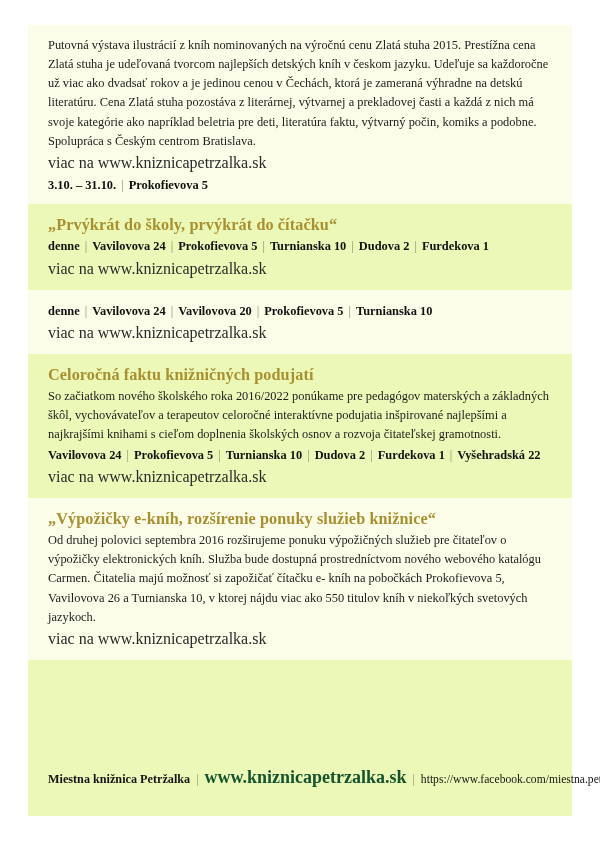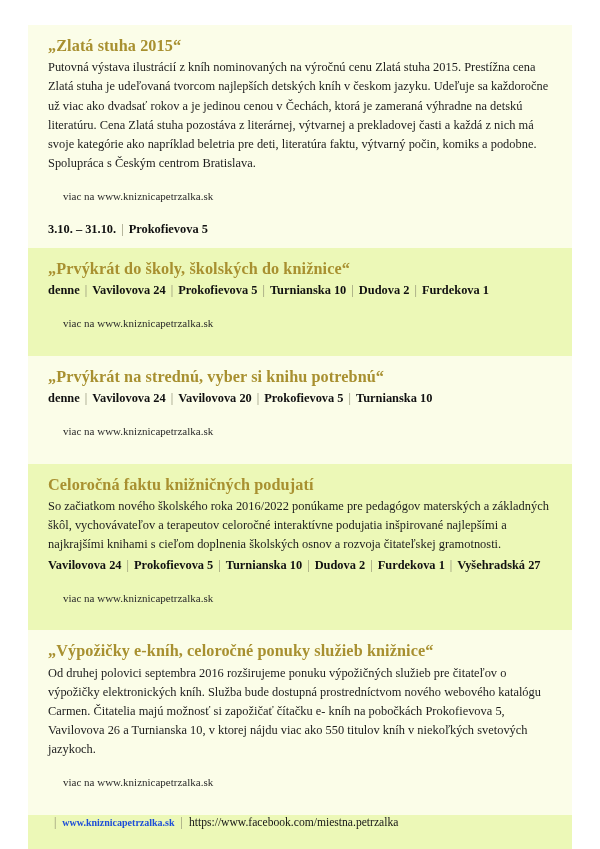--- a/index.html
+++ b/index.html
@@ -62,22 +62,22 @@
     align-items: flex-end;
   }
   .meta .sep {
     display: inline-block;
     color: #8d8d70;
     font-weight: normal;
     padding: 0 5px;
   }
 
   .more {
-    margin: 15px;
-    font-size: 11px;
+    margin: 0;
+    font-size: 16px;
     line-height: 1.5;
     color: #2a2a2a;
   }
 
   .footer-band {
     background: #ecf8b7;
     flex: 1 1 auto;
     display: flex;
     align-items: flex-end;
     padding: 0 0 26px 20px;
@@ -85,64 +85,62 @@
   }
   .footer-line {
     font-size: 11.6px;
     line-height: 1.4;
     color: #141414;
     display: flex;
     align-items: baseline;
     white-space: nowrap;
   }
   .footer-line .org { font-weight: bold; font-size: 12.2px; }
-  .footer-line .web { font-weight: bold; font-size: 10px; color: #1d4ed8; text-decoration: none; }
+  .footer-line .web { font-weight: bold; font-size: 18px; color: #14532d; text-decoration: none; }
   .footer-line .fb  { font-weight: normal; font-size: 11.6px; color: #141414; text-decoration: none; }
   .footer-line .fsep {
     color: #8d8d70;
     padding: 0 6px;
     font-weight: normal;
   }
 </style>
 </head>
 <body>
 
 <div class="page">
 
   <section class="block band-light">
-    <h2>„Zlatá stuha 2015“</h2>
     <p class="body">Putovná výstava ilustrácií z kníh nominovaných na výročnú cenu Zlatá stuha 2015. Prestížna cena Zlatá stuha je udeľovaná tvorcom najlepších detských kníh v českom jazyku. Udeľuje sa každoročne už viac ako dvadsať rokov a je jedinou cenou v Čechách, ktorá je zameraná výhradne na detskú literatúru. Cena Zlatá stuha pozostáva z literárnej, výtvarnej a prekladovej časti a každá z nich má svoje kategórie ako napríklad beletria pre deti, literatúra faktu, výtvarný počin, komiks a podobne. Spolupráca s Českým centrom Bratislava.</p>
     <p class="more">viac na www.kniznicapetrzalka.sk</p>
     <div class="meta">
       <span>3.10. – 31.10.</span>
       <span class="sep">|</span>
       <span>Prokofievova 5</span>
     </div>
   </section>
 
   <section class="block band-dark">
-    <h2>„Prvýkrát do školy, školských do knižnice“</h2>
+    <h2>„Prvýkrát do školy, prvýkrát do čítačku“</h2>
     <div class="meta">
       <span>denne</span>
       <span class="sep">|</span>
       <span>Vavilovova 24</span>
       <span class="sep">|</span>
       <span>Prokofievova 5</span>
       <span class="sep">|</span>
       <span>Turnianska 10</span>
       <span class="sep">|</span>
       <span>Dudova 2</span>
       <span class="sep">|</span>
       <span>Furdekova 1</span>
     </div>
     <p class="more">viac na www.kniznicapetrzalka.sk</p>
   </section>
 
   <section class="block band-light">
-    <h2>„Prvýkrát na strednú, vyber si knihu potrebnú“</h2>
     <div class="meta">
       <span>denne</span>
       <span class="sep">|</span>
       <span>Vavilovova 24</span>
       <span class="sep">|</span>
       <span>Vavilovova 20</span>
       <span class="sep">|</span>
       <span>Prokofievova 5</span>
       <span class="sep">|</span>
       <span>Turnianska 10</span>
@@ -157,33 +155,34 @@
       <span>Vavilovova 24</span>
       <span class="sep">|</span>
       <span>Prokofievova 5</span>
       <span class="sep">|</span>
       <span>Turnianska 10</span>
       <span class="sep">|</span>
       <span>Dudova 2</span>
       <span class="sep">|</span>
       <span>Furdekova 1</span>
       <span class="sep">|</span>
-      <span>Vyšehradská 27</span>
+      <span>Vyšehradská 22</span>
     </div>
     <p class="more">viac na www.kniznicapetrzalka.sk</p>
   </section>
 
   <section class="block band-light">
-    <h2>„Výpožičky e-kníh, celoročné ponuky služieb knižnice“</h2>
+    <h2>„Výpožičky e-kníh, rozšírenie ponuky služieb knižnice“</h2>
     <p class="body">Od druhej polovici septembra 2016 rozširujeme ponuku výpožičných služieb pre čitateľov o výpožičky elektronických kníh. Služba bude dostupná prostredníctvom nového webového katalógu Carmen. Čitatelia majú možnosť si zapožičať čítačku e- kníh na pobočkách Prokofievova 5, Vavilovova 26 a Turnianska 10, v ktorej nájdu viac ako 550 titulov kníh v niekoľkých svetových jazykoch.</p>
     <p class="more">viac na www.kniznicapetrzalka.sk</p>
   </section>
 
   <footer class="footer-band">
     <div class="footer-line">
+      <span class="org">Miestna knižnica Petržalka</span>
       <span class="fsep">|</span>
       <a class="web" href="#">www.kniznicapetrzalka.sk</a>
       <span class="fsep">|</span>
       <a class="fb" href="#">https://www.facebook.com/miestna.petrzalka</a>
     </div>
   </footer>
 
 </div>
 
 </body></html>

